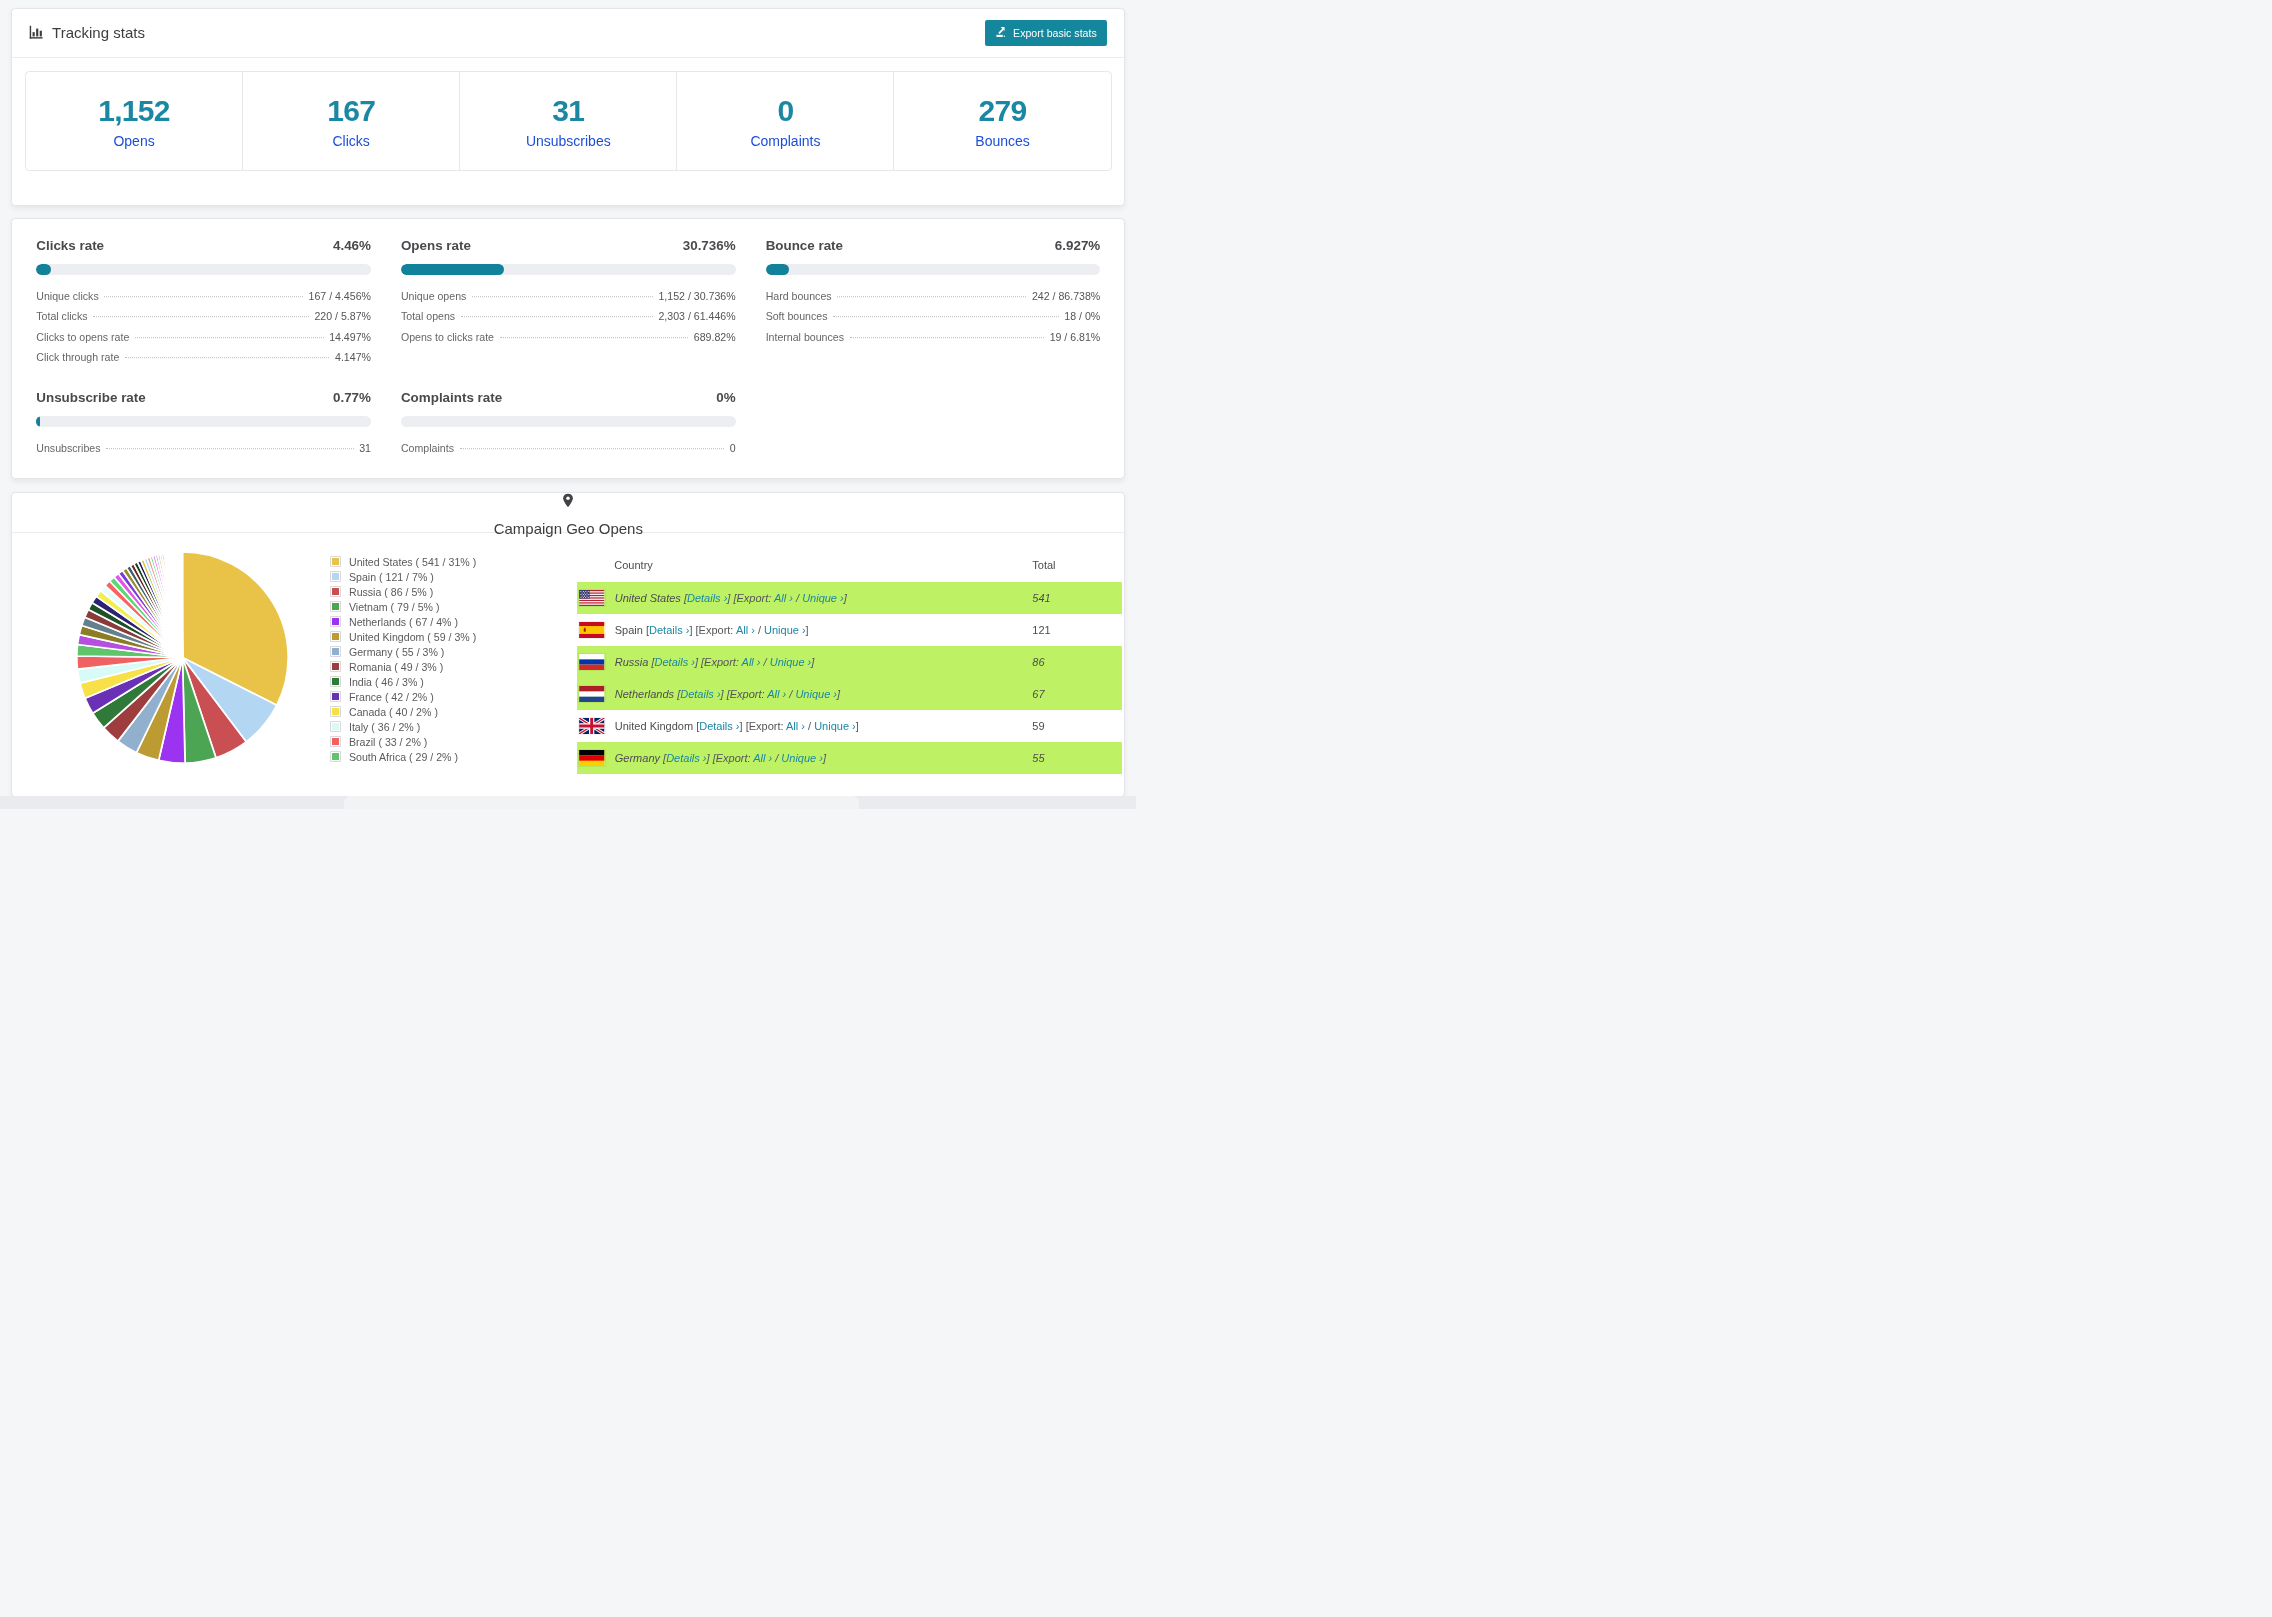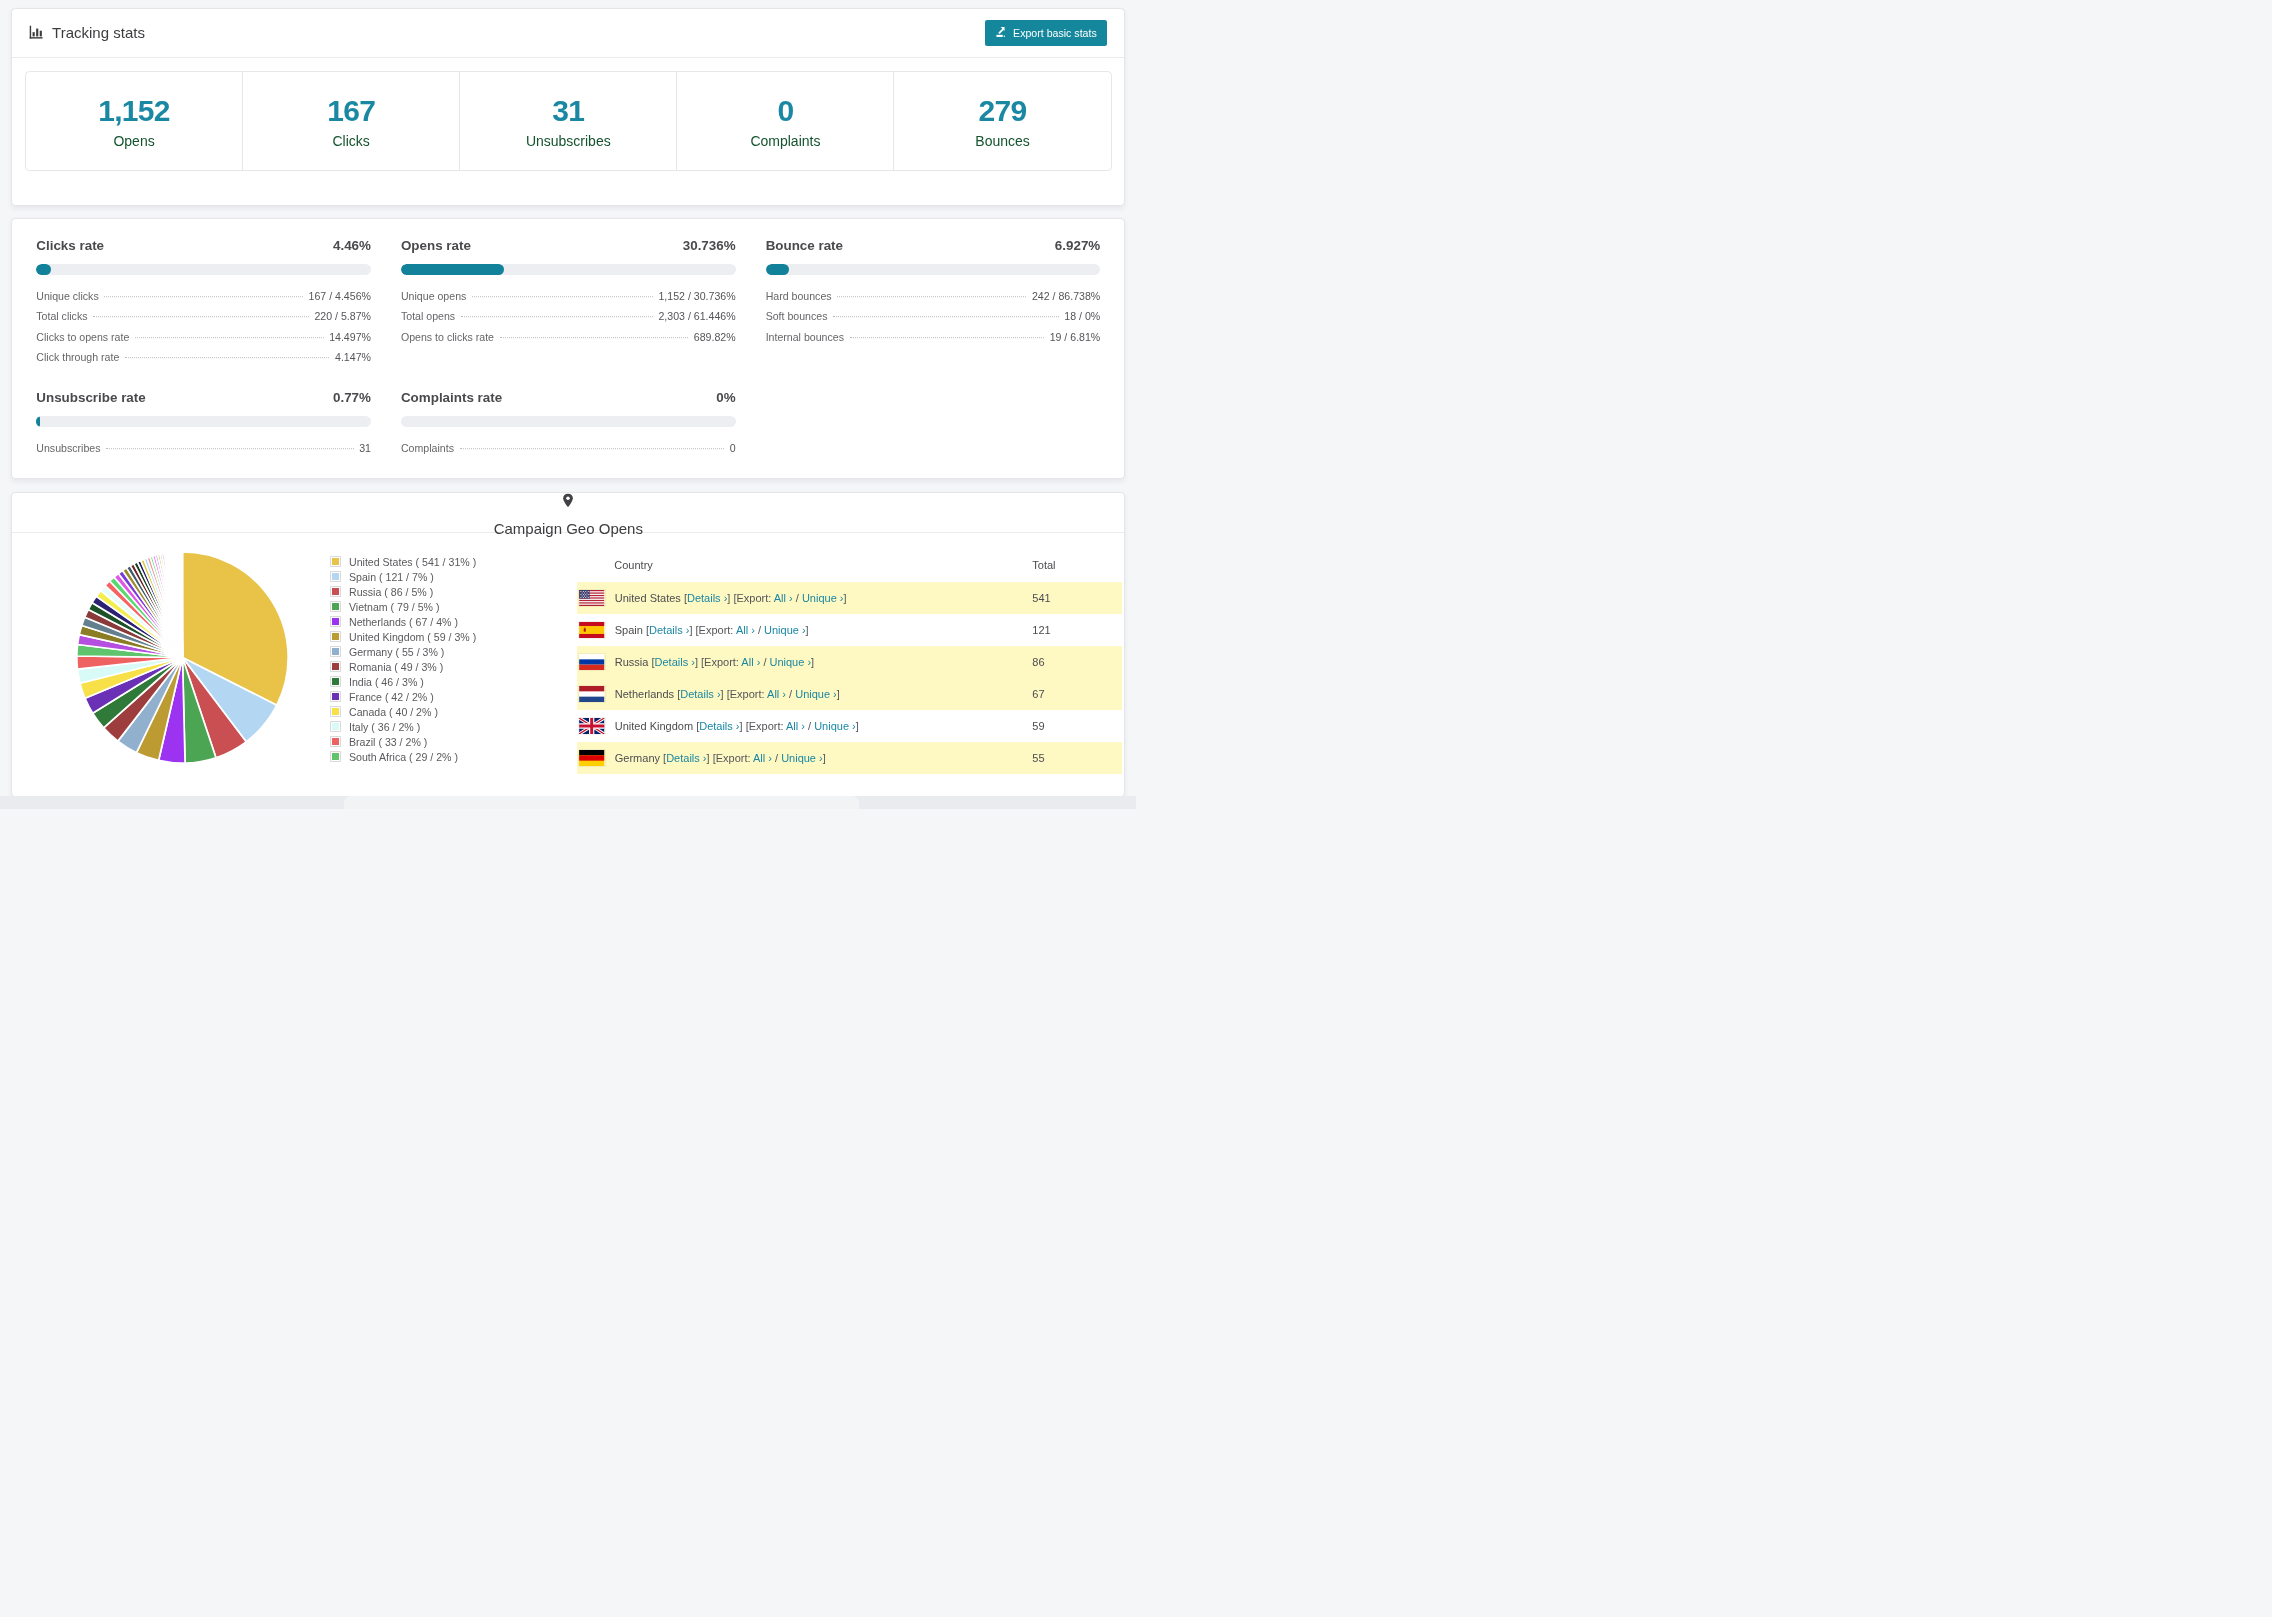--- a/index.html
+++ b/index.html
@@ -18,21 +18,21 @@
   .card-title svg { display:block; }
   .export-btn { display:inline-flex; align-items:center; gap:6.4px; background:#15879c; color:#fff;
                 border:none; font-family:inherit; font-size:10.6px; padding:6.4px 10.6px;
                 border-radius:2.1px; cursor:pointer; }
   .stats-body { padding:13.4px 12.7px 34px 12.7px; }
   .stats-box { display:flex; border:0.7px solid #e7e7ea; border-radius:4.2px; height:100px; background:#fff; }
   .stat { flex:1; display:flex; flex-direction:column; align-items:center; justify-content:center;
           border-right:0.7px solid #e7e7ea;text-align:right; }
   .stat:last-child { border-right:none; }
   .stat-value { font-size:30px; font-weight:bold; color:#1a87a3; letter-spacing:-0.7px; }
-  .stat-label { font-size:14px; color:#14532d; margin-top:5px; }
+  .stat-label { font-size:14px; color:#1d4ed8; margin-top:5px; }
 
   
   .card-rates { left:11.3px; top:218px; width:1114px; height:261px; }
   .rates-grid { display:grid; grid-template-columns:1fr 1fr 1fr; column-gap:30px; row-gap:18.4px;
                 padding:19px 24px; }
   .rate-head { display:flex; justify-content:space-between; align-items:center; }
   .rate-title, .rate-pct { font-size:13.4px; font-weight:bold; color:#4a4a4e; }
   .progress { margin-top:10.6px; height:11.3px; background:#eceef1; border-radius:5.6px; overflow:hidden; }
   .progress-fill { height:100%; background:#12819a; border-radius:5.6px; min-width:3.5px; }
   .rate-rows { margin-top:15px; }
@@ -50,21 +50,21 @@
   .legend { position:absolute; left:319px; top:21px; }
   .legend-item { display:flex; align-items:center; gap:8.5px; height:15px; font-size:10.6px; color:#5a5a5e; }
   .swatch { width:9.2px; height:9.2px; flex:0 0 9.2px; border:1.4px solid #fff; box-shadow:0 0 0 0.7px #c9c9cd; }
 
   .geo-table { position:absolute; left:565px; top:14px; width:545px; }
   .geo-thead { display:flex; align-items:center; height:35px; font-size:11px; color:#4c4c50; }
   .geo-th-country { margin-left:37px; }
   .geo-th-total { position:absolute; left:455px; }
   .geo-row { position:relative; display:flex; align-items:center; height:32px; font-size:11px;
              color:#4c4c50; }
-  .geo-row.striped { background:#fef9c3; }
+  .geo-row.striped { background:#bef264;font-style:italic; }
   .flag { width:25.4px; height:16px; margin-left:2.1px; margin-right:10px; flex:0 0 25.4px; line-height:0; }
   .flag svg { display:block; width:25.4px; height:16px; box-shadow:0 0 0 0.7px rgba(0,0,0,.08); }
   .geo-row-text { white-space:nowrap; }
   .lnk { color:#1a87a3; text-decoration:none; cursor:pointer; }
   .punct { color:#55555a; }
   .geo-total { position:absolute; left:455px; }
 
   .bottom-band { position:absolute; left:0; right:0; bottom:0; height:13.4px; background:#e9ebef; }
   .bottom-band-inner { position:absolute; left:344px; width:515px; top:0; bottom:0;
                        background:#f2f3f5; border-radius:7px 7px 0 0; }

